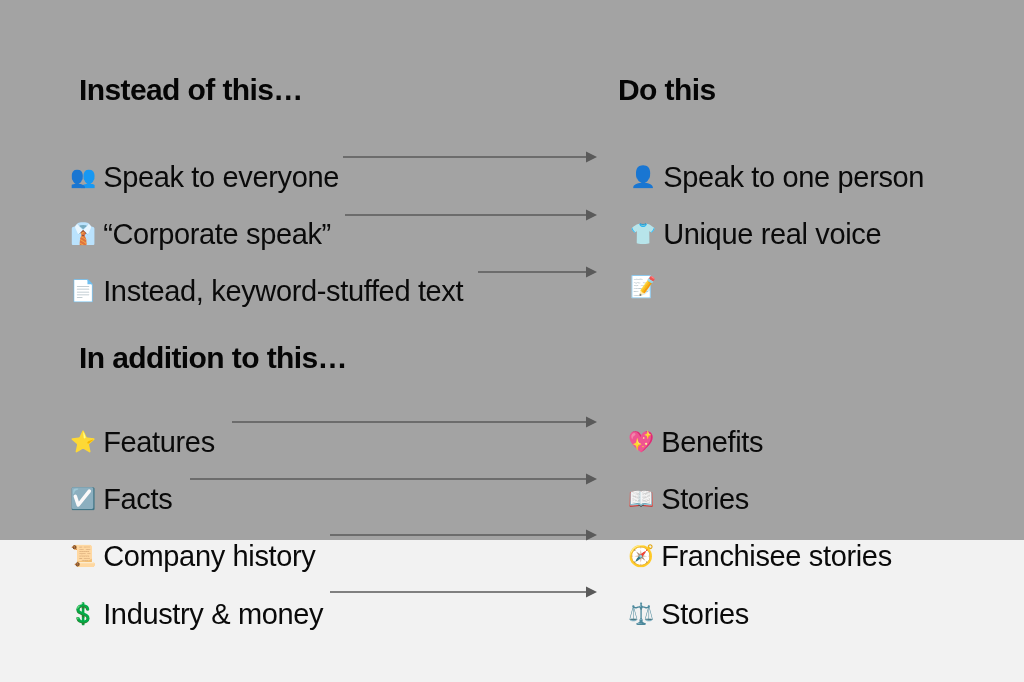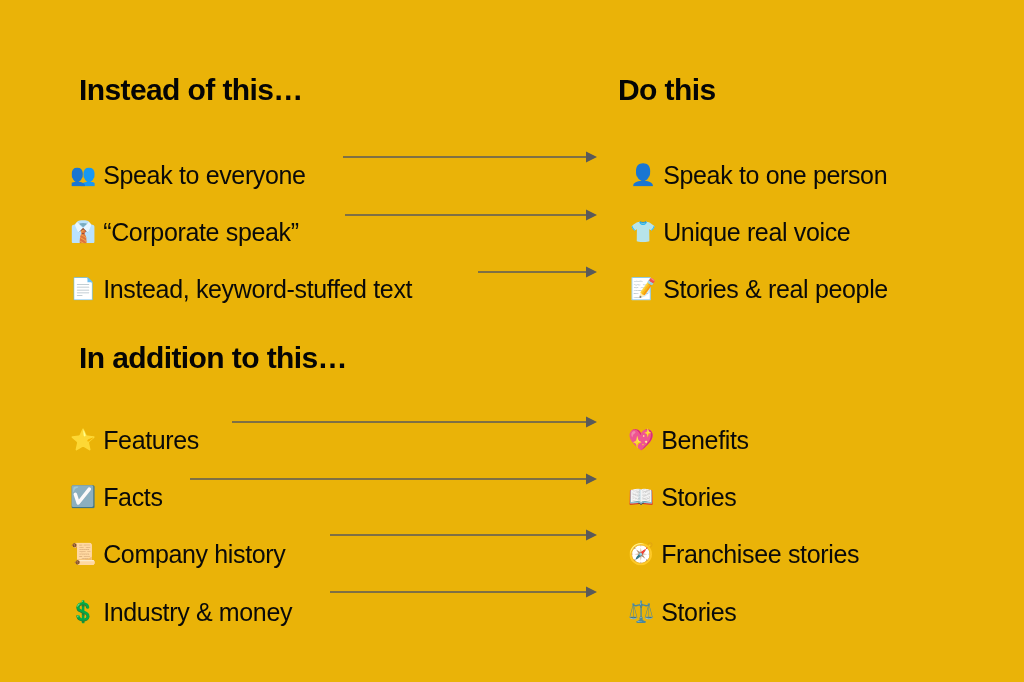--- a/index.html
+++ b/index.html
@@ -11,22 +11,22 @@
     width: 1024px;
     height: 682px;
     background: #f2f2f2;
     font-family: "Liberation Sans", sans-serif;
     color: #0a0a0a;
     overflow: hidden;
   }
   .canvas {
     position: relative;
     width: 1024px;
-    height: 682px;
-    background: #eab308;
+    height: 540px;
+    background: #a3a3a3;
   }
 
   
   .heading {
     position: absolute;
     font-size: 30px;
     font-weight: bold;
     letter-spacing: -0.6px;
     color: #050505;
     white-space: nowrap;
@@ -46,21 +46,21 @@
     line-height: 1;
   }
   .row .emoji {
     font-family: "DejaVu Sans", sans-serif;
     font-size: 21px;
     line-height: 1;
     margin-right: 7px;
     display: inline-block;
   }
   .row .label {
-    font-size: 25px;
+    font-size: 29px;
     font-weight: 500;
     letter-spacing: -0.35px;
     color: #0a0a0a;
   }
 
   
   .r-l1 { left: 70px; top: 163px; }
   .r-l2 { left: 70px; top: 220px; }
   .r-l3 { left: 70px; top: 277px; }
   .r-l4 { left: 70px; top: 428px; }
@@ -109,21 +109,20 @@
   <div class="row r-r1">
     <span class="emoji">👤</span>
     <span class="label">Speak to one person</span>
   </div>
   <div class="row r-r2">
     <span class="emoji">👕</span>
     <span class="label">Unique real voice</span>
   </div>
   <div class="row r-r3">
     <span class="emoji">📝</span>
-    <span class="label">Stories &amp; real people</span>
   </div>
 
   <div class="heading h-left-2">In addition to this…</div>
 
   <div class="row r-l4">
     <span class="emoji">⭐</span>
     <span class="label">Features</span>
   </div>
   <div class="row r-l5">
     <span class="emoji">☑️</span>

